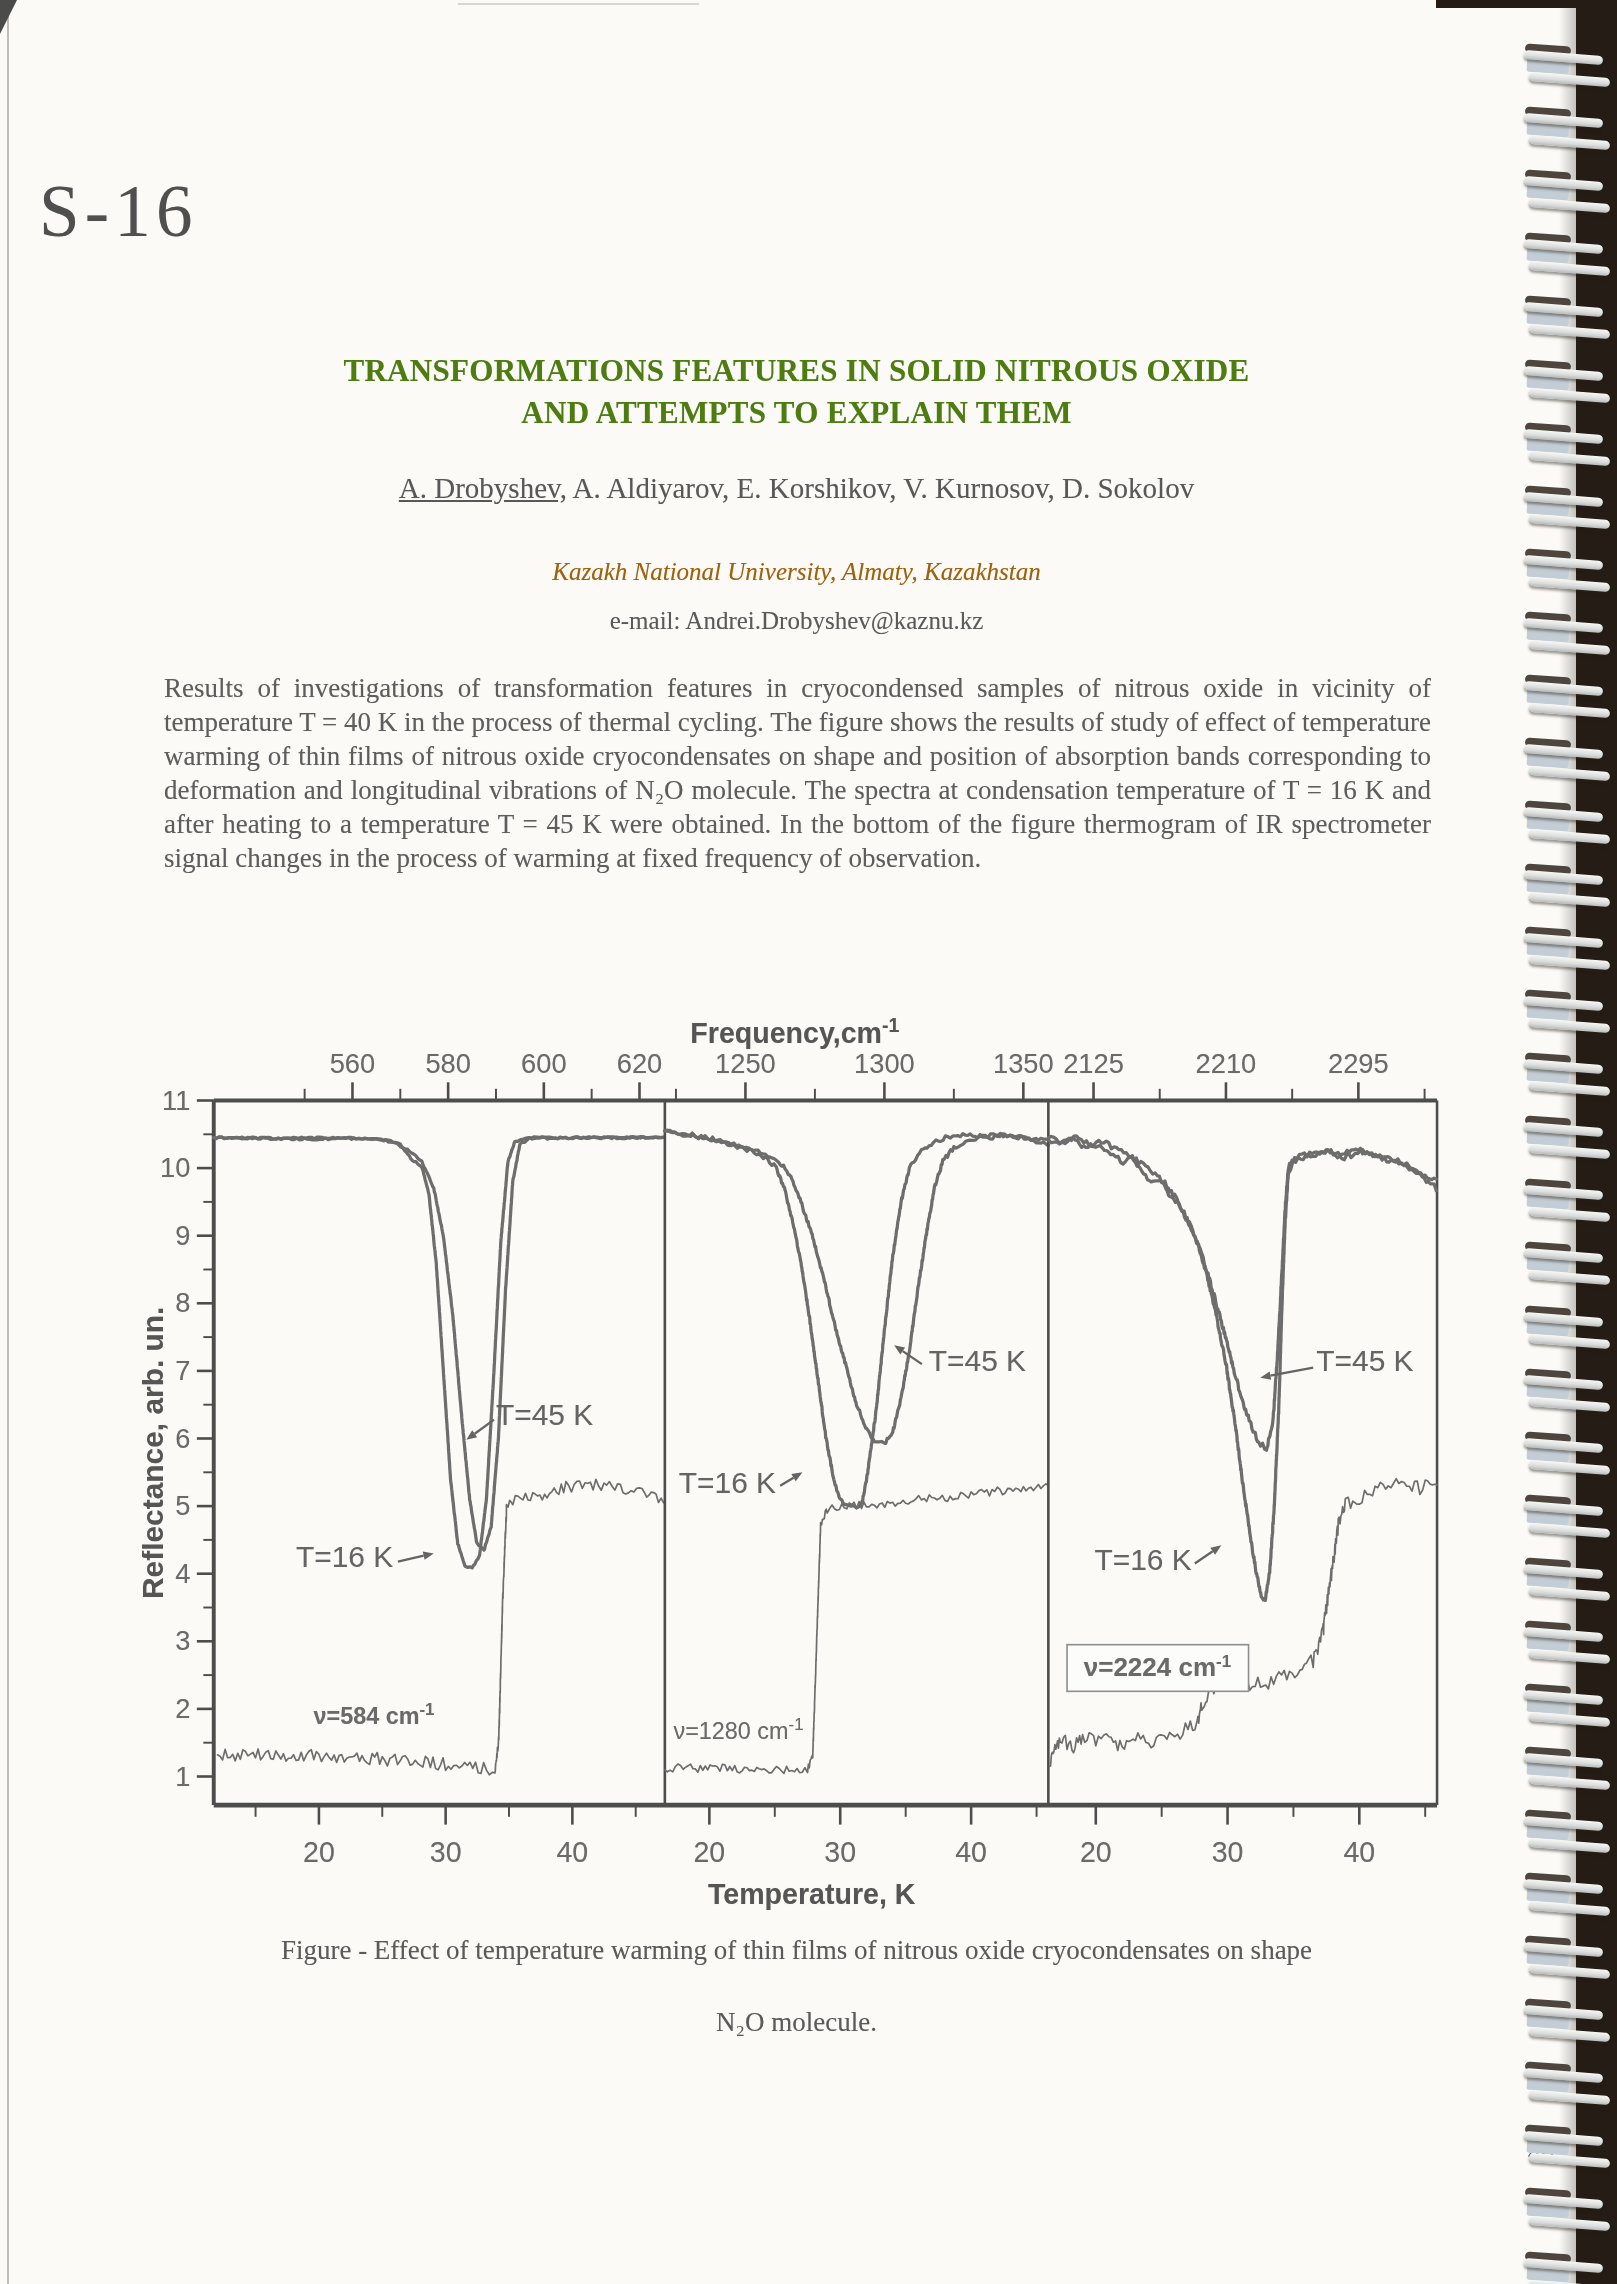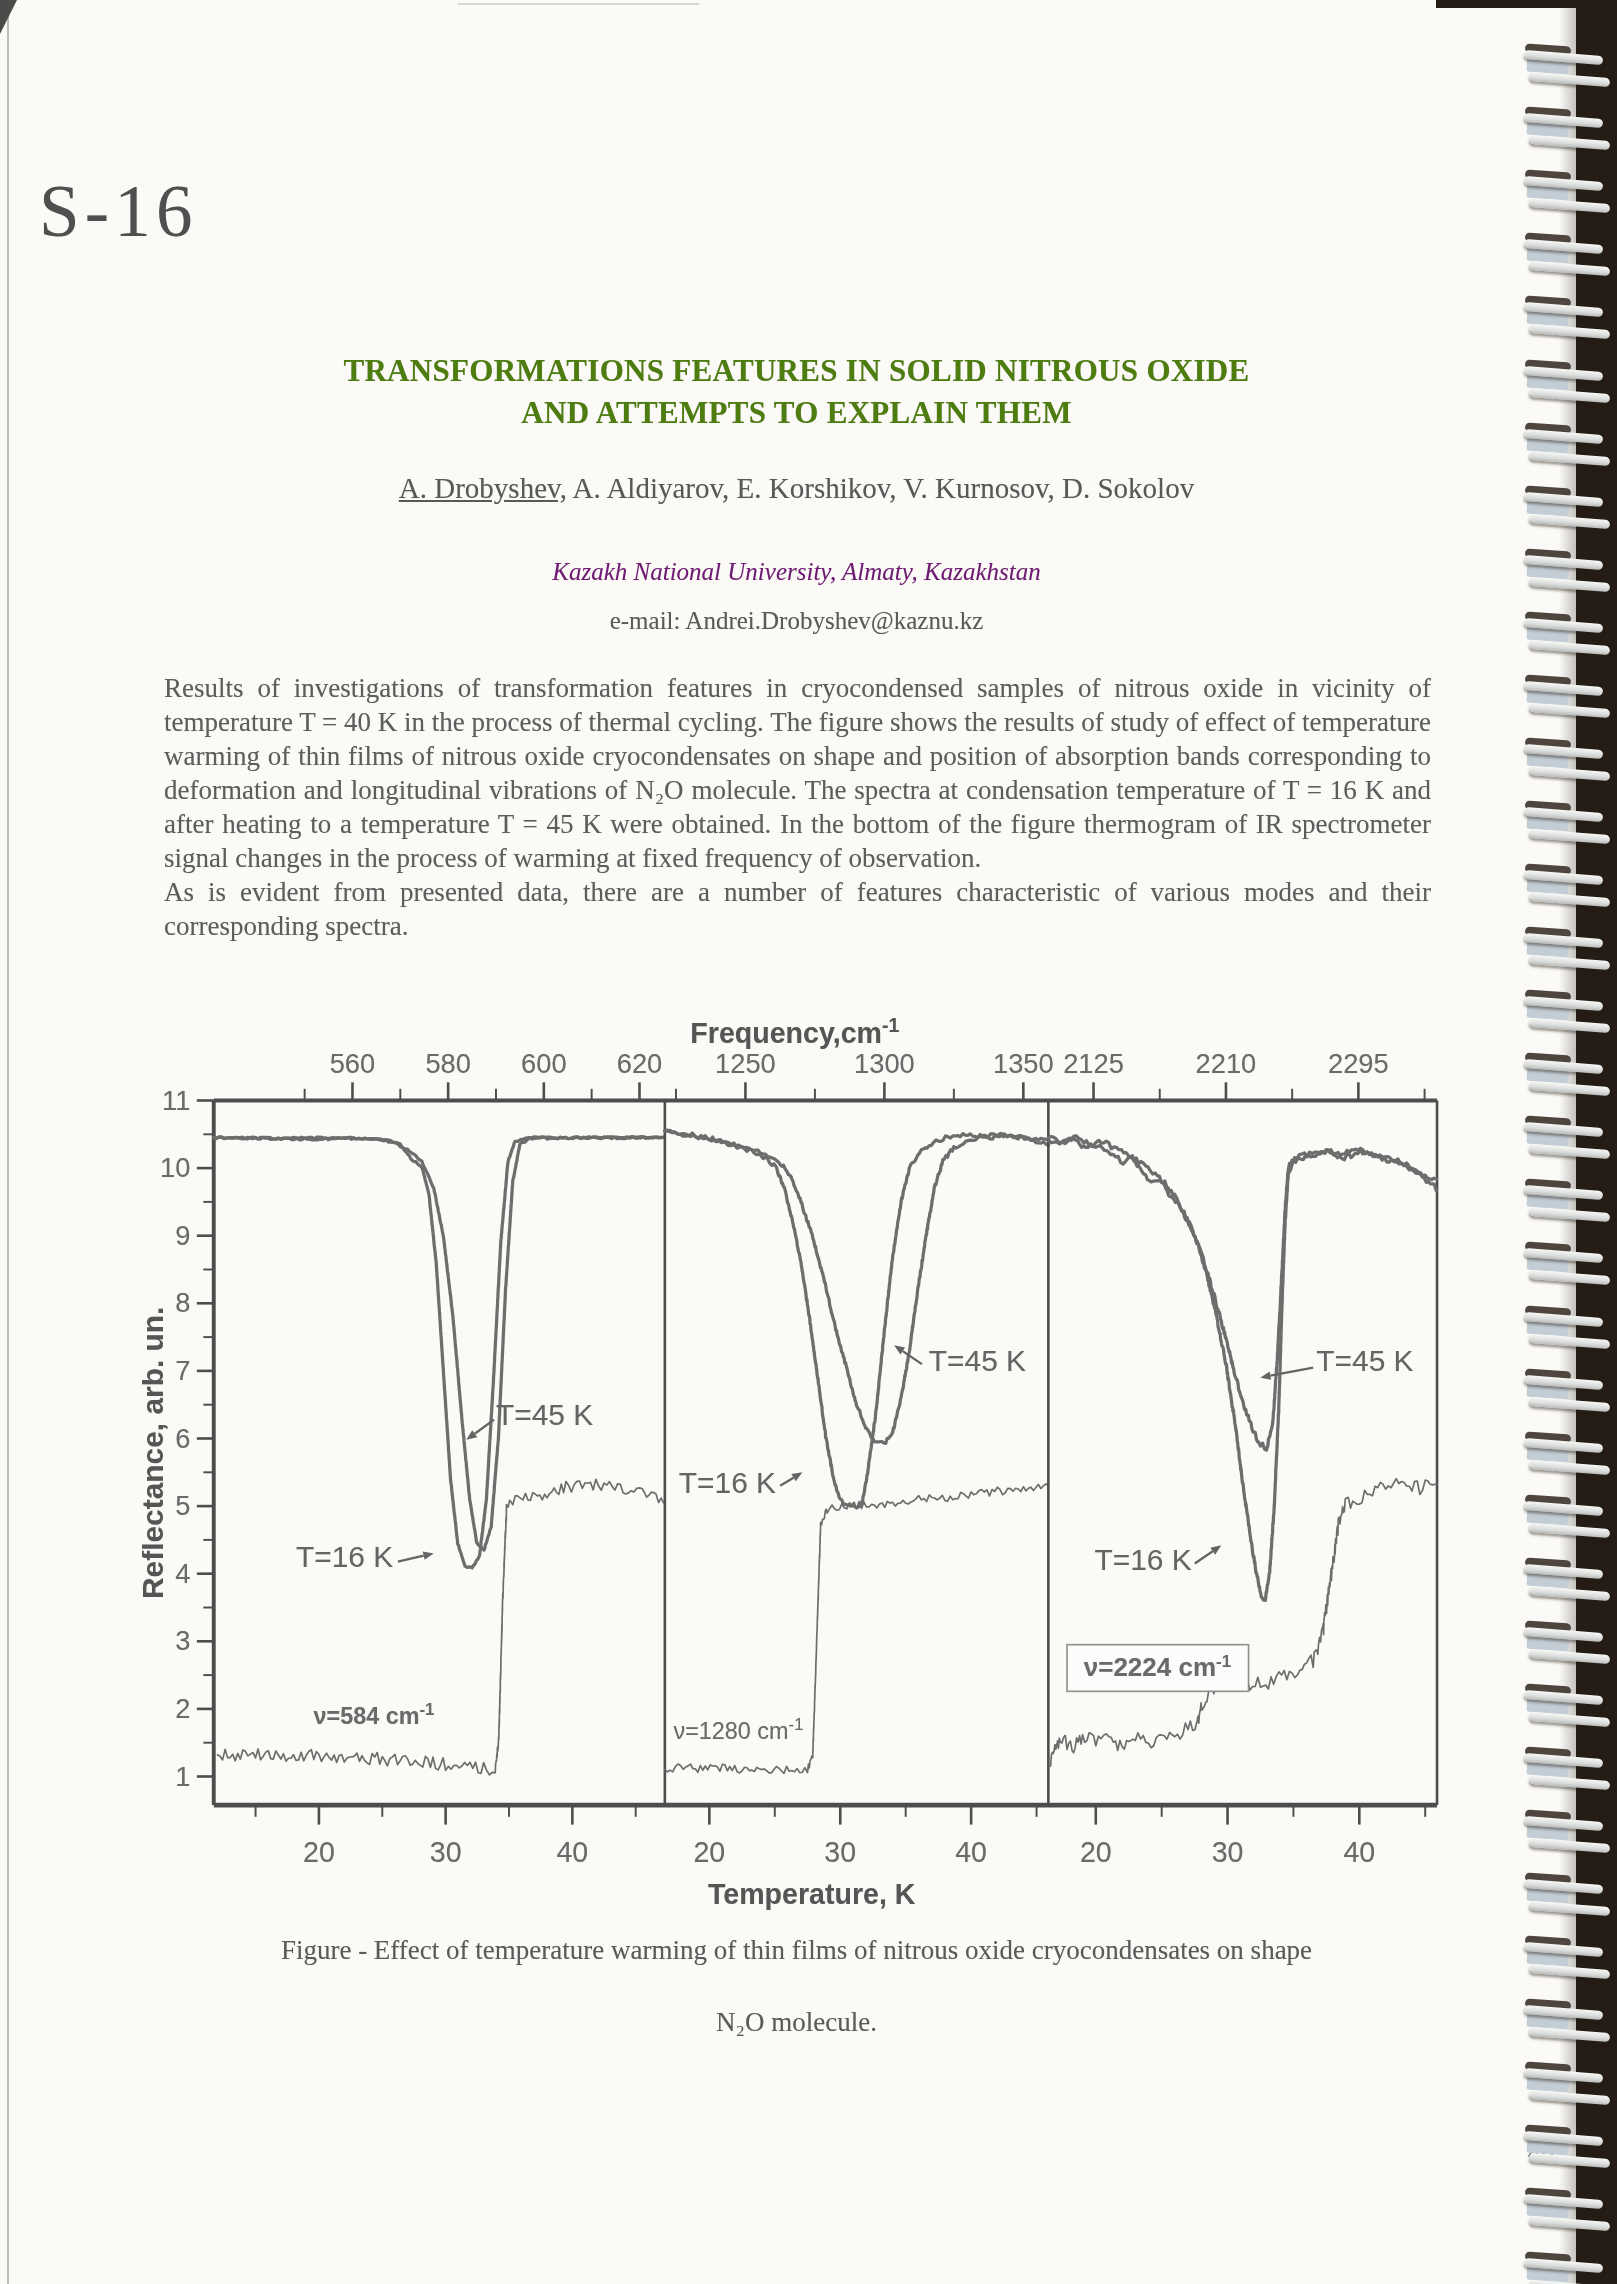--- a/index.html
+++ b/index.html
@@ -12,21 +12,21 @@
   .top-mark{position:absolute;left:458px;top:3.3px;width:241px;height:2px;background:#d6d6d2;}
 
   .s16{position:absolute;top:170px;left:39px;width:1515px;text-align:left;
        font-size:73px;letter-spacing:5.2px;color:#4f4f4f;}
   .title{position:absolute;top:350px;left:39px;width:1515px;text-align:center;
          font-weight:bold;font-size:31px;line-height:42px;color:#4d7c0f;letter-spacing:0.3px;}
   .authors{position:absolute;top:472px;left:39px;width:1515px;text-align:center;
            font-size:29px;color:#585858;}
   .authors .ul{text-decoration:underline;}
   .affil{position:absolute;top:558px;left:39px;width:1515px;text-align:center;
-         font-style:italic;font-size:25px;color:#701a75;}
+         font-style:italic;font-size:25px;color:#a16207;}
   .email{position:absolute;top:607px;left:39px;width:1515px;text-align:center;
          font-size:25px;color:#5a5a5a;}
   .abstract{position:absolute;top:671px;left:164px;width:1267px;
             font-size:27px;line-height:34px;text-align:justify;color:#5d5d5d;}
   .abstract p{margin:0;}
   #figure-svg{position:absolute;left:142px;top:1016px;}
   #figure-svg text{font-family:"Liberation Sans",sans-serif;}
   .caption{position:absolute;top:1932px;left:78px;width:1437px;text-align:center;
            font-size:27px;line-height:36px;color:#5a5a5a;}
   .pagenum{position:absolute;top:2138px;left:39px;width:1515px;text-align:right;
@@ -63,21 +63,20 @@
     <span>AND ATTEMPTS TO EXPLAIN THEM</span>
   </div>
 
   <div class="authors"><span class="ul">A. Drobyshev,</span><span> A. Aldiyarov, E. Korshikov, V. Kurnosov, D. Sokolov</span></div>
 
   <div class="affil">Kazakh National University, Almaty, Kazakhstan</div>
   <div class="email">e-mail: Andrei.Drobyshev@kaznu.kz</div>
 
   <div class="abstract">
     <p>Results of investigations of transformation features in cryocondensed  samples of nitrous oxide in vicinity of temperature T = 40 K in the process of thermal cycling. The figure shows the results of study of effect of temperature warming of thin films of nitrous oxide cryocondensates on shape and position of absorption bands corresponding to deformation and longitudinal vibrations of N₂O molecule. The spectra at condensation temperature of T = 16 K and after heating to a temperature T = 45 K were obtained. In the bottom of the figure thermogram of IR spectrometer signal changes in the process of warming at fixed frequency of observation.</p>
-    <p>As is evident from presented data, there are a number of features characteristic of various modes and their corresponding spectra.</p>
   </div>
 
   <svg id="figure-svg" width="1320" height="923" viewBox="0 0 2030 1420">
       <g>
         <line x1="110" y1="130" x2="1992" y2="130" stroke="#4d4d4d" stroke-width="6"></line>
         <line x1="110" y1="1214" x2="1992" y2="1214" stroke="#4d4d4d" stroke-width="7"></line>
         <line x1="110" y1="130" x2="110" y2="1214" stroke="#4d4d4d" stroke-width="6"></line>
         <line x1="1992" y1="130" x2="1992" y2="1214" stroke="#4d4d4d" stroke-width="4"></line>
         <line x1="110" x2="84" y1="1170" y2="1170" stroke="#4d4d4d" stroke-width="4"></line>
         <text x="74" y="1184" text-anchor="end" font-size="42" fill="#6a6a6a">1</text>

